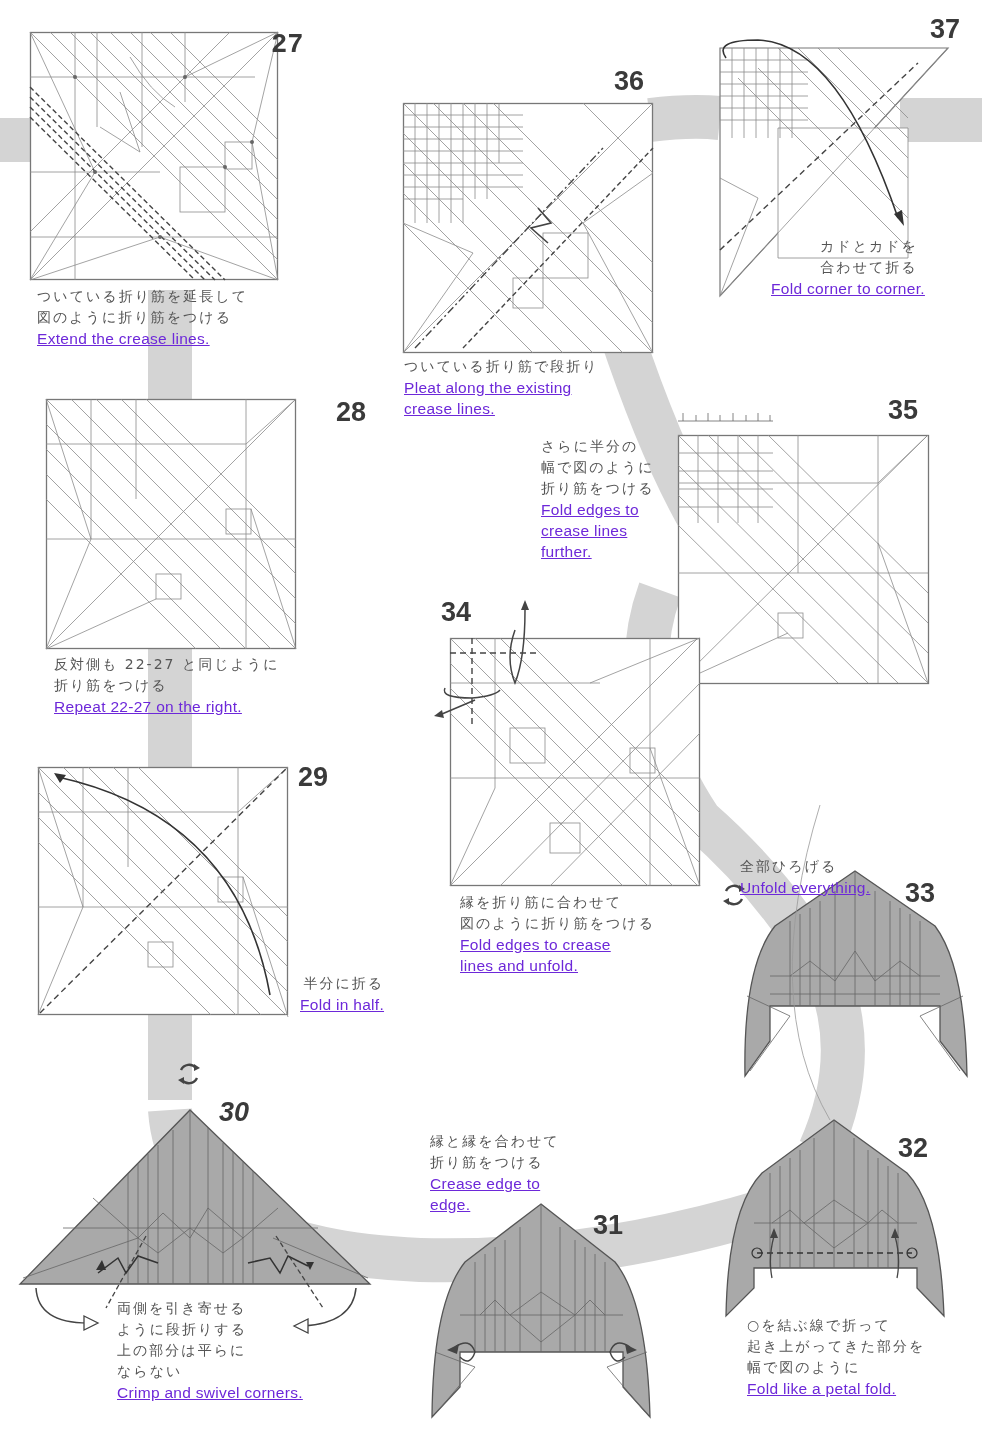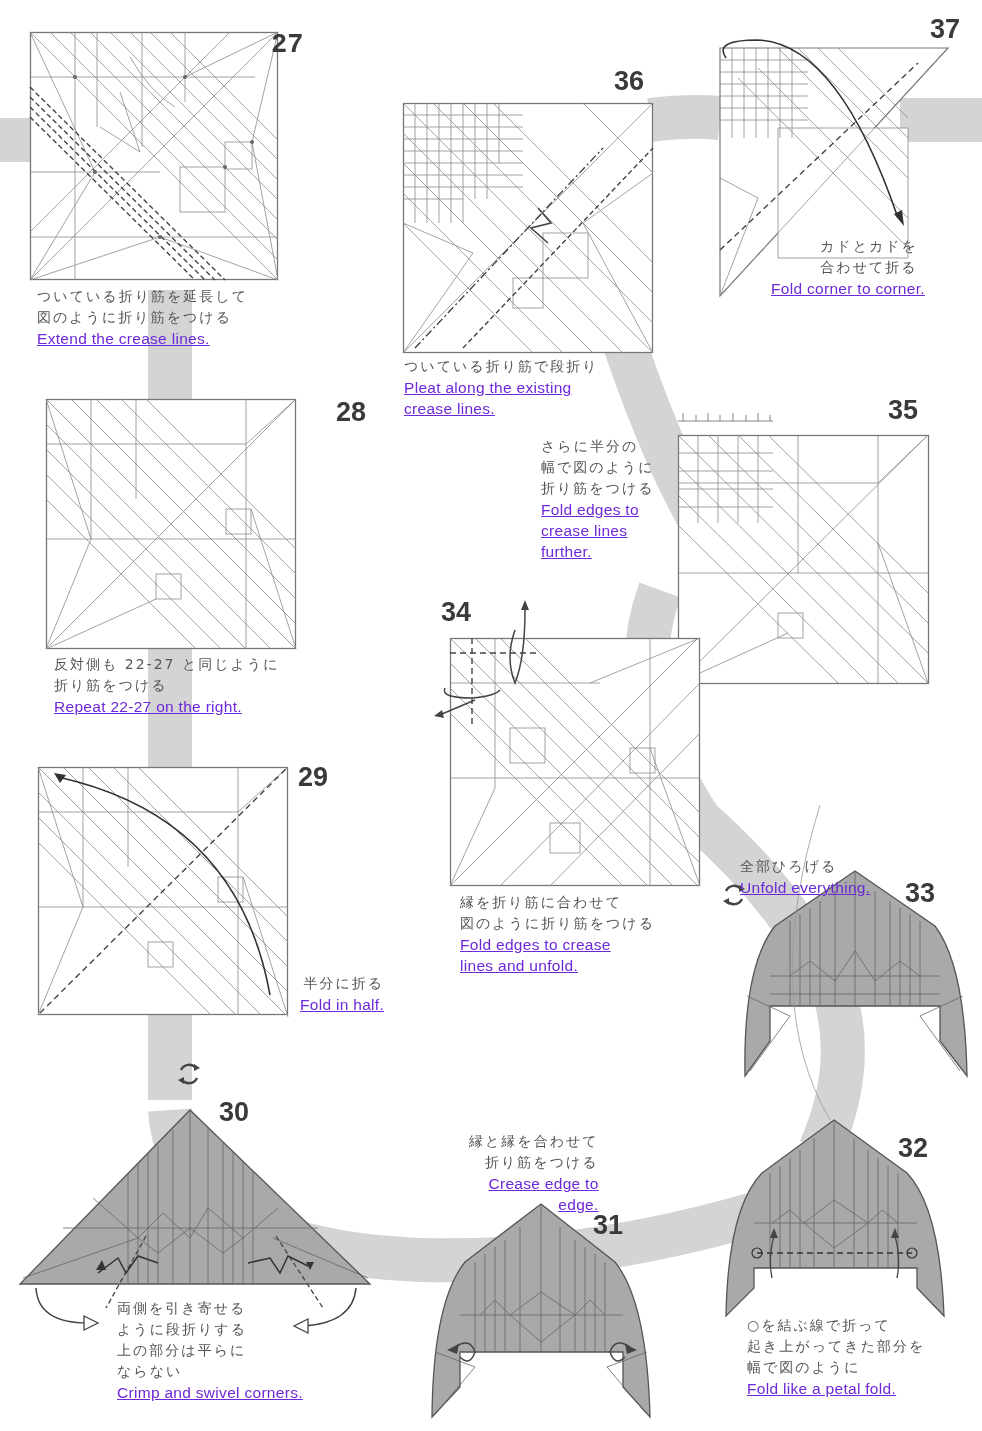--- a/index.html
+++ b/index.html
@@ -262,21 +262,21 @@
       <path d="M230,155 L252,150 L262,165 L270,148 L290,158"></path>
     </g>
     <polygon points="78,162 84,152 88,162" fill="#333"></polygon>
       <polygon points="288,154 296,154 292,162" fill="#333"></polygon>
     <path d="M18,180 Q20,215 70,215" stroke="#444" stroke-width="1.5" fill="none"></path>
     <polygon points="66,208 80,215 66,222" fill="#fff" stroke="#444" stroke-width="1.3"></polygon>
     <path d="M338,180 Q335,215 285,218" stroke="#444" stroke-width="1.5" fill="none"></path>
     <polygon points="290,211 276,218 290,225" fill="#fff" stroke="#444" stroke-width="1.3"></polygon>
   </svg>
 </div>
-<div class="num" style="left:219px;top:1097px;">30</div>
+<div class="num" style="left:219px;top:1097px;font-style:italic;">30</div>
 <div class="cap" style="left:117px;top:1298px;">
   <div class="ja">両側を引き寄せる</div>
   <div class="ja">ように段折りする</div>
   <div class="ja">上の部分は平らに</div>
   <div class="ja">ならない</div>
   <div class="en">Crimp and swivel corners.</div>
 </div>
 
 <div class="step" style="left:425px;top:1202px;width:240px;height:220px;">
   <svg width="240" height="220" viewBox="0 0 240 220">
@@ -287,21 +287,21 @@
       <path d="M55,113 L70,98 L85,113 L116,90 L150,113 L165,98 L180,113 M85,113 L116,140 L150,113"></path>
       <path d="M10,150 L50,165 L12,210 M222,150 L182,165 L220,210"></path>
     </g>
     <path d="M30,145 Q45,135 50,150 Q45,165 35,155" stroke="#444" stroke-width="1.4" fill="none"></path>
     <polygon points="22,148 34,142 32,152" fill="#444"></polygon>
     <path d="M205,145 Q190,135 185,150 Q190,165 200,155" stroke="#444" stroke-width="1.4" fill="none"></path>
     <polygon points="212,148 200,142 202,152" fill="#444"></polygon>
   </svg>
 </div>
 <div class="num" style="left:593px;top:1210px;">31</div>
-<div class="cap" style="left:469px;top:1131px;text-align:right;">
+<div class="cap" style="left:430px;top:1131px;">
   <div class="ja">縁と縁を合わせて</div>
   <div class="ja">折り筋をつける</div>
   <div class="en">Crease edge to</div>
   <div class="en">edge.</div>
 </div>
 
 <div class="step" style="left:722px;top:1118px;width:240px;height:200px;">
   <svg width="240" height="200" viewBox="0 0 240 200">
     <path d="M112,2 L185,55 Q218,90 222,198 L195,170 L195,150 L32,150 L32,170 L4,198 Q6,90 40,55 Z" fill="#a9a9a9" stroke="#555" stroke-width="1.3"></path>
     <g stroke="#666" stroke-width="0.8" fill="none">

